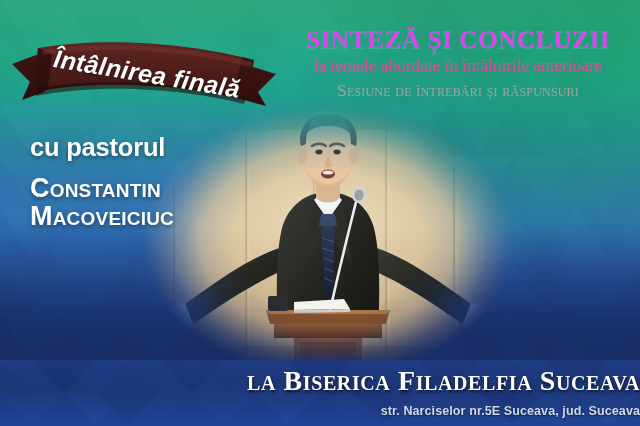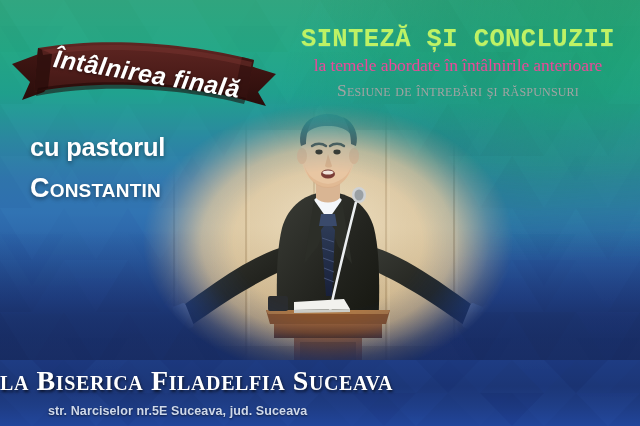--- a/index.html
+++ b/index.html
@@ -62,22 +62,22 @@
     transform:rotate(9.5deg);
     color:#fff;font-style:italic;font-weight:bold;font-size:25px;
     letter-spacing:.3px;
     text-shadow:0 1px 3px rgba(0,0,0,.45);
     padding-left:6px;box-sizing:border-box;
   }
 
   
   .head{position:absolute;left:282px;top:27px;width:352px;text-align:center;}
   .head .l1{
-    font-family:Liberation Mono, monospace;font-weight:bold;
-    font-size:25.5px;color:#bef264;letter-spacing:.4px;line-height:1.02;
+    font-family:Liberation Serif, serif;font-weight:bold;
+    font-size:25.5px;color:#d946ef;letter-spacing:.4px;line-height:1.02;
     text-shadow:0 1px 0 rgba(255,255,255,.13);
   }
   .head .l2{
     font-family:"Liberation Serif", serif;
     font-size:17.5px;color:#ec4899;line-height:1.32;margin-top:1px;
     letter-spacing:-.1px;
   }
   .head .l3{
     font-family:"Liberation Serif", serif;
     font-size:17.5px;color:#a3a3a3;line-height:1.3;margin-top:2px;
@@ -102,21 +102,21 @@
   .date .d1{font-size:21px;font-weight:bold;line-height:1.18;text-shadow:0 2px 4px rgba(0,0,0,.5);}
   .date .d2{font-size:21px;font-weight:bold;line-height:1.18;text-shadow:0 2px 4px rgba(0,0,0,.5);}
 
   
   .band{position:absolute;left:0;right:0;bottom:0;height:66px;}
   .band-bg{
     position:absolute;inset:0;
     background:linear-gradient(180deg,#1d3a7f 0%,#1b3575 40%,#1e3c84 70%,#21459a 100%);
   }
   .band-poly{position:absolute;inset:0;opacity:.30;mix-blend-mode:overlay;}
-  .band-inner{position:absolute;inset:0;text-align:left;}
+  .band-inner{position:absolute;inset:0;text-align:right;}
   .church{
     position:absolute;left:0;right:0;top:5px;
     font-family:"Liberation Serif", serif;font-weight:bold;
     font-size:28px;color:#fff;font-variant:small-caps;letter-spacing:.6px;
     text-shadow:1px 2px 3px rgba(0,0,0,.65);
   }
   .addr{
     position:absolute;left:0;right:0;top:44px;
     font-size:12.5px;color:#cfd9ea;font-weight:bold;letter-spacing:.1px;
     text-shadow:0 1px 2px rgba(0,0,0,.55);
@@ -518,20 +518,21 @@
 
   <div class="head">
     <div class="l1">SINTEZĂ ȘI CONCLUZII</div>
     <div class="l2">la temele abordate în întâlnirile anterioare</div>
     <div class="l3">Sesiune de întrebări şi răspunsuri</div>
   </div>
 
   <div class="speaker">
     <div class="s1">cu pastorul</div>
     <div class="s2">Constantin</div>
+    <div class="s3">Macoveiciuc</div>
   </div>
 
 
   <div class="band">
     <div class="band-bg"></div>
     <svg class="band-poly" width="640" height="66" viewBox="0 0 640 66" preserveAspectRatio="none">
       <g fill="#ffffff">
         <polygon points="0,0 64,0 32,33" opacity=".10"></polygon>
         <polygon points="32,33 96,33 64,0" opacity=".05"></polygon>
         <polygon points="64,0 128,0 96,33" opacity=".13"></polygon>

